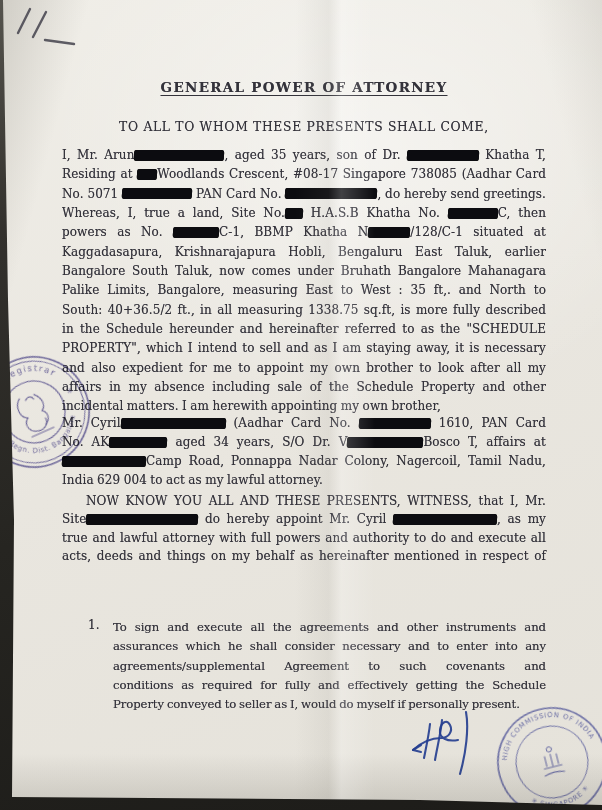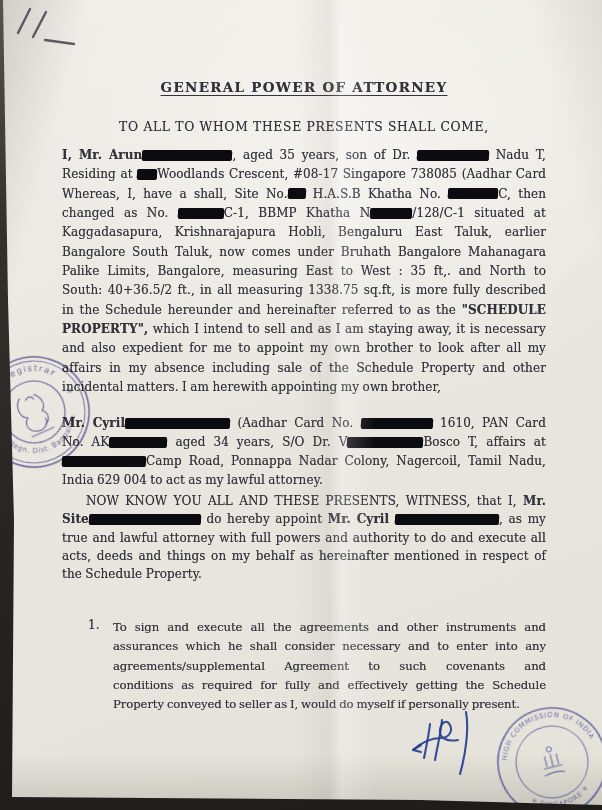--- a/index.html
+++ b/index.html
@@ -36,21 +36,21 @@
   }
   .para{position:absolute;left:62px;width:484px;font-size:12px;word-spacing:-.5px;letter-spacing:.1px;}
   .p1{top:146px;line-height:19.35px;}
   .p2{top:414px;line-height:19.1px;}
   .p3{top:492px;line-height:18.3px;}
   .item1{left:113px;top:618px;width:433px;line-height:19.3px;font-size:11.7px;letter-spacing:-.1px;word-spacing:-.7px;}
   .list-number{position:absolute;left:88px;top:618px;font-size:12px;}
   .line{text-align:justify;text-align-last:justify;}
   .line.last{text-align-last:left;}
   .line.indent{text-indent:24px;}
-  .b{font-weight:bold;}
+  .b{font-weight:normal;}
   .redact{
     display:inline-block;height:10.5px;background:#0c0c10;border-radius:2px 3px 2px 3px;
     vertical-align:-1px;transform:skewX(-4deg);box-shadow:0 0 .5px #000;
   }
   .penmarks{position:absolute;left:8px;top:2px;}
   .penmarks path{stroke:#43424c;stroke-width:2.4;stroke-linecap:round;fill:none;opacity:.85;}
   .stamp{position:absolute;mix-blend-mode:multiply;filter:blur(.35px);}
   .stamp-left{left:-32px;top:346px;opacity:.80;color:#564f9b;transform:rotate(-24deg);}
   .stamp-right{left:484px;top:694px;opacity:.82;color:#5d63b4;transform:rotate(-14deg);}
   .stamp circle{fill:none;stroke:currentColor;}
@@ -70,24 +70,25 @@
         <path d="M22,7 L10,31"></path>
         <path d="M38,10 L25,35"></path>
         <path d="M37,38 L66,42"></path>
       </svg>
 
       <div class="title txt">GENERAL POWER OF ATTORNEY</div>
 
       <div class="salutation txt">TO ALL TO WHOM THESE PRESENTS SHALL COME,</div>
 
       <div class="para p1 txt">
-          <div class="line"><span class="b">I, Mr. Arun</span><span class="redact" style="width: 90px;"></span><span>, aged 35 years, son of Dr. </span><span class="redact" style="width: 72px;"></span><span> Nadu T,</span></div>
+          <div class="line"><span class="b">I, Mr. Arun</span><span class="redact" style="width: 90px;"></span><span>, aged 35 years, son of Dr. </span><span class="redact" style="width: 72px;"></span><span> Khatha T,</span></div>
           <div class="line"><span>Residing at </span><span class="redact" style="width: 20px;"></span><span>Woodlands Crescent, #08-17 Singapore 738085 (Aadhar Card</span></div>
-          <div class="line"><span>Whereas, I, have a shall, Site No.</span><span class="redact" style="width: 18px;"></span><span> H.A.S.B Khatha No. </span><span class="redact" style="width: 50px;"></span><span>C, then</span></div>
-          <div class="line"><span>changed as No. </span><span class="redact" style="width: 46px;"></span><span>C-1, BBMP Khatha N</span><span class="redact" style="width: 42px;"></span><span>/128/C-1 situated at</span></div>
+          <div class="line"><span>No. 5071 </span><span class="redact" style="width: 70px;"></span><span> PAN Card No. </span><span class="redact" style="width: 92px;"></span><span>, do hereby send greetings.</span></div>
+          <div class="line"><span>Whereas, I, true a land, Site No.</span><span class="redact" style="width: 18px;"></span><span> H.A.S.B Khatha No. </span><span class="redact" style="width: 50px;"></span><span>C, then</span></div>
+          <div class="line"><span>powers as No. </span><span class="redact" style="width: 46px;"></span><span>C-1, BBMP Khatha N</span><span class="redact" style="width: 42px;"></span><span>/128/C-1 situated at</span></div>
           <div class="line"><span>Kaggadasapura, Krishnarajapura Hobli, Bengaluru East Taluk, earlier</span></div>
           <div class="line"><span>Bangalore South Taluk, now comes under Bruhath Bangalore Mahanagara</span></div>
           <div class="line"><span>Palike Limits, Bangalore, measuring East to West : 35 ft,. and North to</span></div>
           <div class="line"><span>South: 40+36.5/2 ft., in all measuring 1338.75 sq.ft, is more fully described</span></div>
           <div class="line"><span>in the Schedule hereunder and hereinafter referred to as the </span><span class="b">"SCHEDULE</span></div>
           <div class="line"><span class="b">PROPERTY",</span><span> which I intend to sell and as I am staying away, it is necessary</span></div>
           <div class="line"><span>and also expedient for me to appoint my own brother to look after all my</span></div>
           <div class="line"><span>affairs in my absence including sale of the Schedule Property and other</span></div>
           <div class="line last"><span>incidental matters. I am herewith appointing my own brother,</span></div>
         </div>
@@ -97,21 +98,20 @@
           <div class="line"><span>No. AK</span><span class="redact" style="width: 58px;"></span><span> aged 34 years, S/O Dr. V</span><span class="redact" style="width: 76px;"></span><span>Bosco T, affairs at</span></div>
           <div class="line"><span class="redact" style="width: 84px;"></span><span>Camp Road, Ponnappa Nadar Colony, Nagercoil, Tamil Nadu,</span></div>
           <div class="line last"><span>India 629 004 to act as my lawful attorney.</span></div>
         </div>
 
       <div class="para p3 txt">
           <div class="line indent"><span>NOW KNOW YOU ALL AND THESE PRESENTS, WITNESS, that I, </span><span class="b">Mr.</span></div>
           <div class="line"><span class="b">Site</span><span class="redact" style="width: 112px;"></span><span> do hereby appoint </span><span class="b">Mr. Cyril </span><span class="redact" style="width: 104px;"></span><span>, as my</span></div>
           <div class="line"><span>true and lawful attorney with full powers and authority to do and execute all</span></div>
           <div class="line"><span>acts, deeds and things on my behalf as hereinafter mentioned in respect of</span></div>
-          <div class="line last"><span>the Schedule Property.</span></div>
         </div>
 
       <div class="list-number">1.</div>
 
       <div class="para item1 txt">
           <div class="line"><span>To sign and execute all the agreements and other instruments and</span></div>
           <div class="line"><span>assurances which he shall consider necessary and to enter into any</span></div>
           <div class="line"><span>agreements/supplemental Agreement to such covenants and</span></div>
           <div class="line"><span>conditions as required for fully and effectively getting the Schedule</span></div>
           <div class="line last"><span>Property conveyed to seller as I, would do myself if personally present.</span></div>

